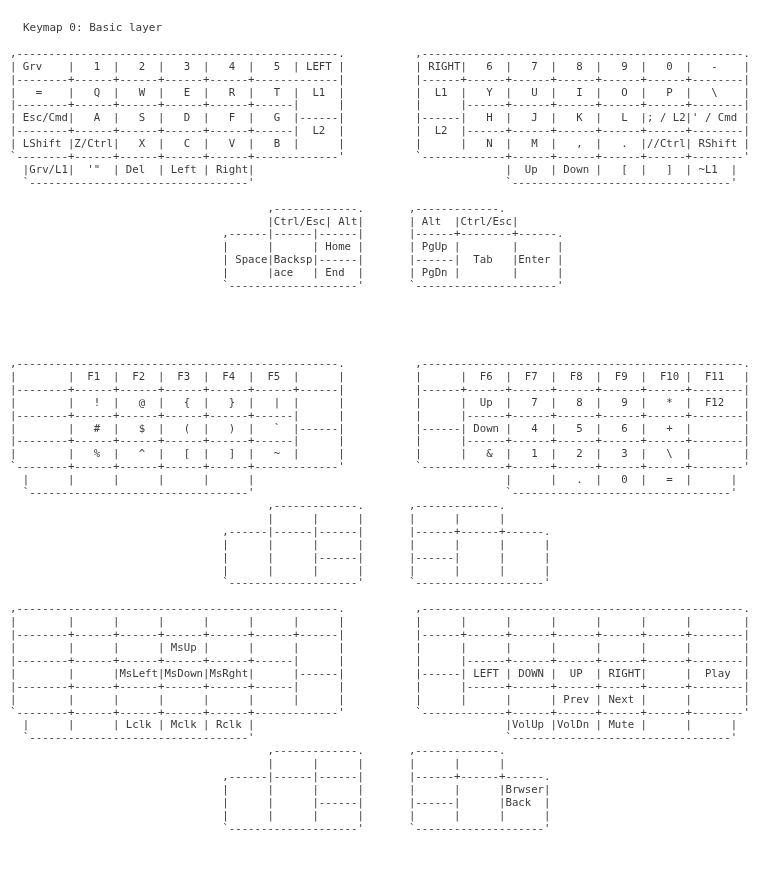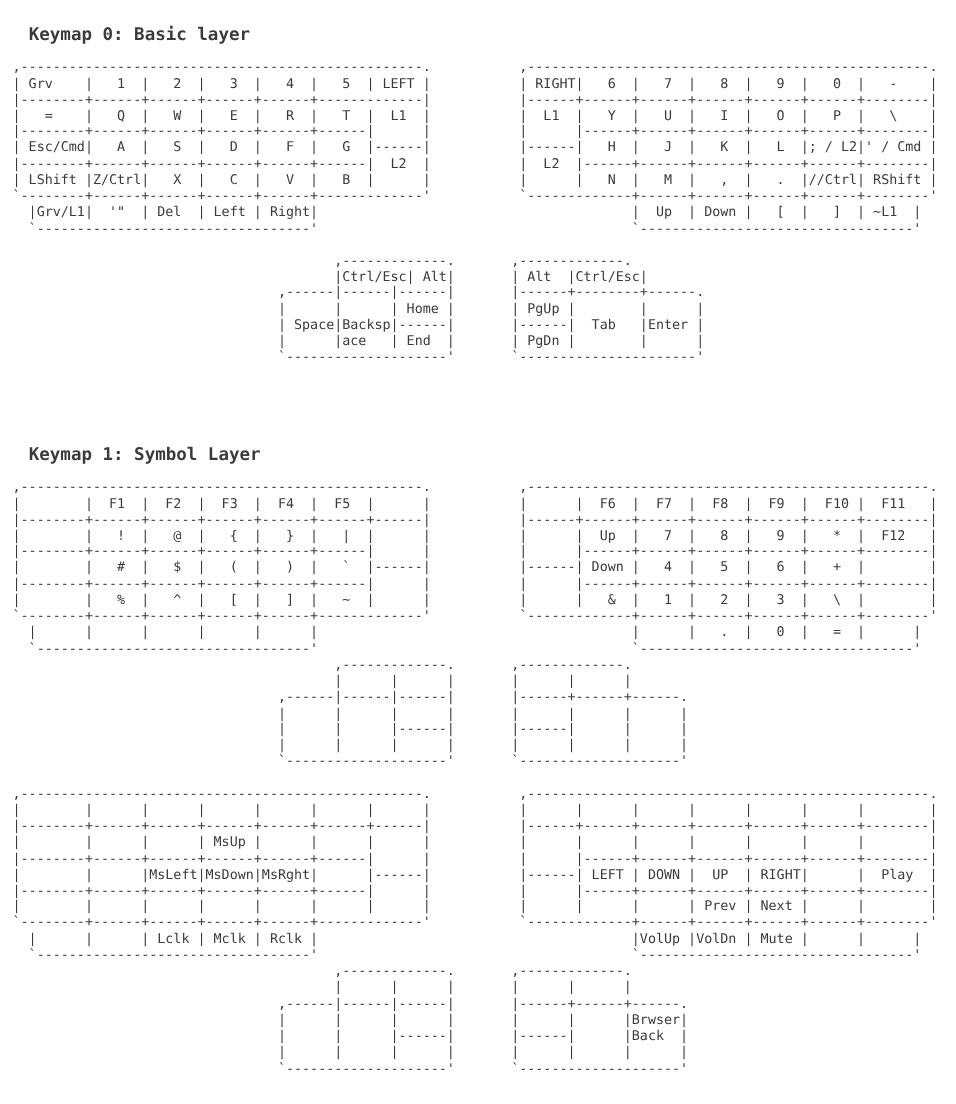--- a/index.html
+++ b/index.html
@@ -6,26 +6,25 @@
     margin: 0;
     padding: 0;
     background: #ffffff;
   }
   body {
     padding: 22px 0 20px 10px;
     color: #3b3b3b;
   }
   .keymap-title {
     font-family: "DejaVu Sans Mono", monospace;
-    font-size: 14px;
+    font-size: 11px;
     line-height: 12.9px;
     white-space: pre;
     padding-left: 13px;
     margin: 0 0 12.9px 0;
-    font-weight: bold;
   }
   .keymap-art {
     font-family: "DejaVu Sans Mono", monospace;
     font-size: 10.7px;
     line-height: 12.9px;
     white-space: pre;
     margin: 0;
     letter-spacing: 0;
   }
   .keymap-section { margin: 0; }
@@ -54,21 +53,20 @@
                                         ,-------------.       ,-------------.
                                         |Ctrl/Esc| Alt|       | Alt  |Ctrl/Esc|
                                  ,------|------|------|       |------+--------+------.
                                  |      |      | Home |       | PgUp |        |      |
                                  | Space|Backsp|------|       |------|  Tab   |Enter |
                                  |      |ace   | End  |       | PgDn |        |      |
                                  `--------------------'       `----------------------'</pre>
   </section>
 
   <section class="keymap-section" id="keymap-section-1">
-    <div class="keymap-title">Keymap 1: Symbol Layer</div>
     <pre class="keymap-art">,--------------------------------------------------.           ,--------------------------------------------------.
 |        |  F1  |  F2  |  F3  |  F4  |  F5  |      |           |      |  F6  |  F7  |  F8  |  F9  |  F10 |  F11   |
 |--------+------+------+------+------+------+------|           |------+------+------+------+------+------+--------|
 |        |   !  |   @  |   {  |   }  |   |  |      |           |      |  Up  |   7  |   8  |   9  |   *  |  F12   |
 |--------+------+------+------+------+------|      |           |      |------+------+------+------+------+--------|
 |        |   #  |   $  |   (  |   )  |   `  |------|           |------| Down |   4  |   5  |   6  |   +  |        |
 |--------+------+------+------+------+------|      |           |      |------+------+------+------+------+--------|
 |        |   %  |   ^  |   [  |   ]  |   ~  |      |           |      |   &amp;  |   1  |   2  |   3  |   \  |        |
 `--------+------+------+------+------+-------------'           `-------------+------+------+------+------+--------'
   |      |      |      |      |      |                                       |      |   .  |   0  |   =  |      |

